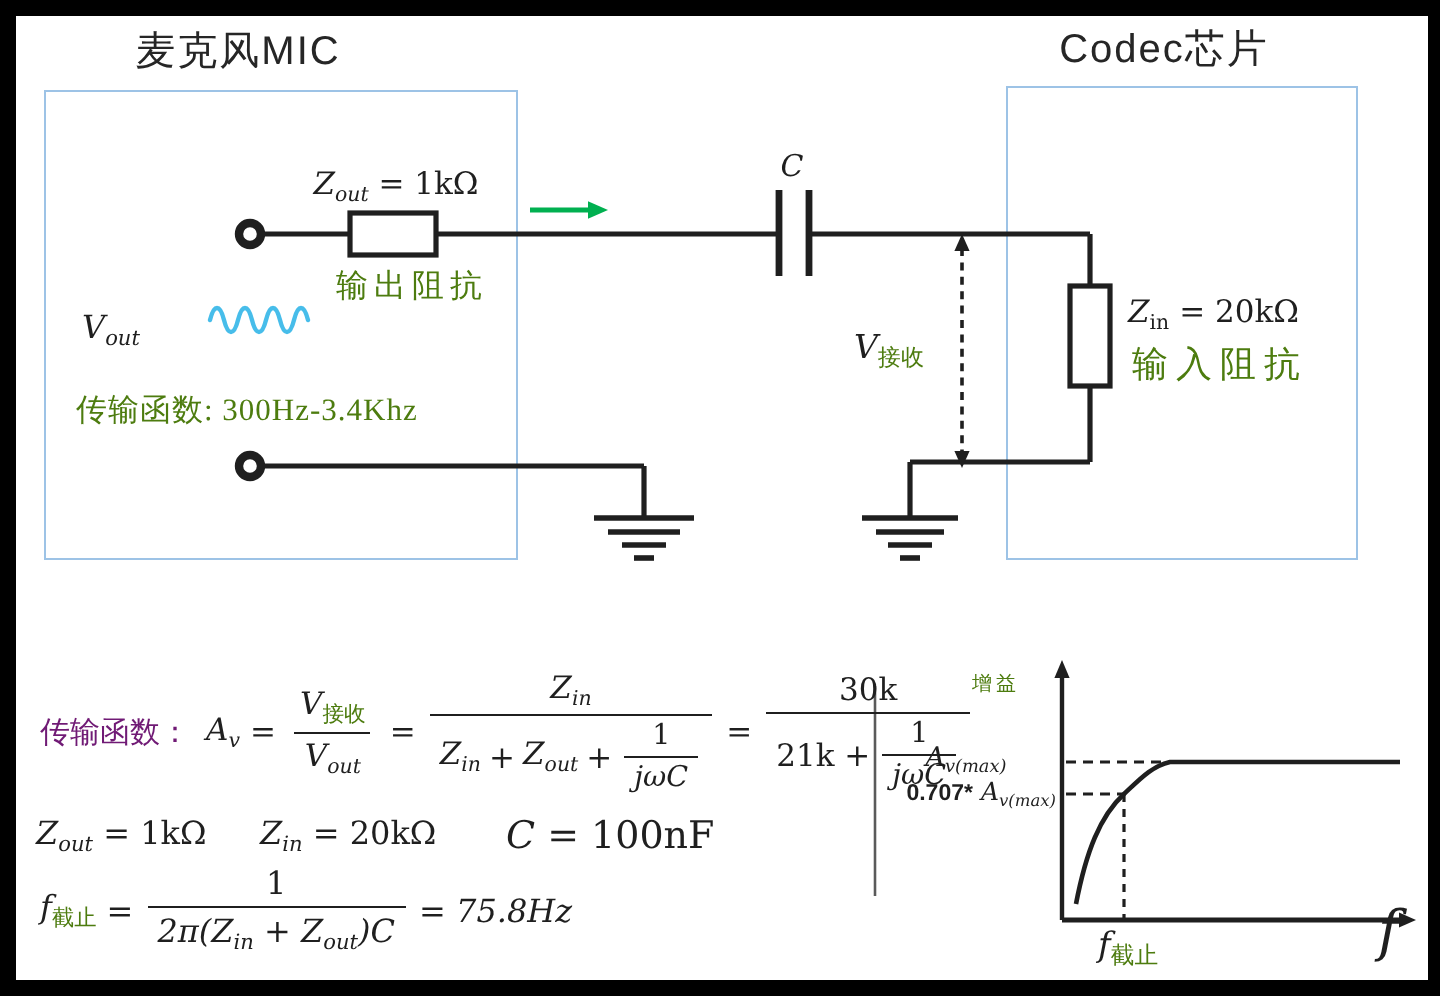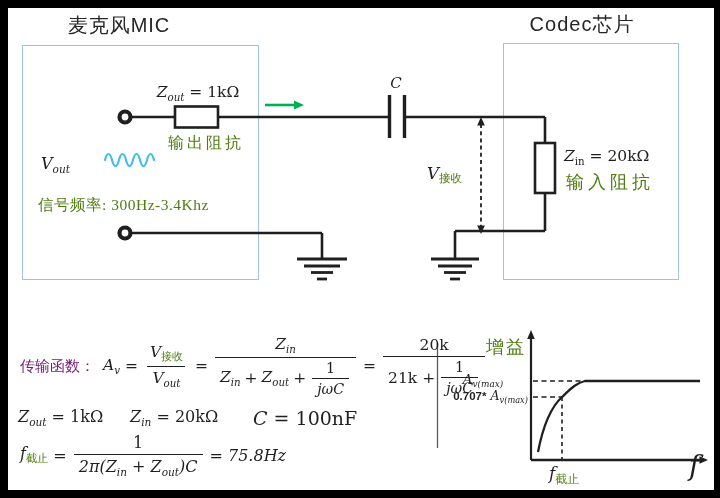--- a/index.html
+++ b/index.html
@@ -99,21 +99,21 @@
 
       <line x1="429.5" y1="335" x2="429.5" y2="440" stroke="#5a5a5a" stroke-width="1.3"></line>
     </svg>
 
     <div class="abs mi" style="left:140px; top:75px; width:100px; text-align:center; font-size:15.5px;"><span>Z</span><span class="sub">out</span><span class="mo"> = 1kΩ</span></div>
 
     <div class="abs cnserif" style="left:160px; top:125px; font-size:16px; letter-spacing:3px;">输出阻抗</div>
 
     <div class="abs mi" style="left:33px; top:146px; font-size:16px;"><span>V</span><span class="sub">out</span></div>
 
-    <div class="abs cnserif" style="left:30px; top:187px; font-size:15.5px; letter-spacing:0.5px;">信号频率: 300Hz-3.4Khz</div>
+    <div class="abs cnserif" style="left:30px; top:187px; font-size:15.5px; letter-spacing:0.5px;">传输函数: 300Hz-3.4Khz</div>
 
     <div class="abs mi" style="left:381px; top:66px; width:14px; text-align:center; font-size:15px;">C</div>
 
     <div class="abs mi" style="left:419px; top:156px; font-size:16.5px;"><span>V</span><span class="sub-cn cnserif">接收</span></div>
 
     <div class="abs mi" style="left:556px; top:139px; font-size:15.5px;"><span>Z</span><span class="sub" style="font-style:normal;">in</span><span class="mo"> = 20kΩ</span></div>
 
     <div class="abs cnserif" style="left:558px; top:162px; font-size:18px; letter-spacing:4px;">输入阻抗</div>
 
     <div class="abs mline" style="left:12px; top:326px; height:64px;">
@@ -141,21 +141,21 @@
           <span class="tok mo">+</span>
           <span class="frac small">
             <span class="num mo">1</span>
             <span class="den mi">jωC</span>
           </span>
         </span>
           </span>
       </span>
       <span class="tok mo gap6">=</span>
       <span class="frac">
-        <span class="num mo">20k</span>
+        <span class="num mo">30k</span>
         <span class="den">
             <span class="row">
           <span class="tok mo">21k +</span>
           <span class="frac small">
             <span class="num mo">1</span>
             <span class="den mi">jωC</span>
           </span>
         </span>
           </span>
       </span>
@@ -170,20 +170,20 @@
       <span class="tok mo gap6">=</span>
       <span class="frac">
         <span class="num mo">1</span>
         <span class="den">
             <span class="tok mi"><span>2π(Z</span><span class="sub">in</span><span> + Z</span><span class="sub">out</span><span>)C</span></span>
           </span>
       </span>
       <span class="tok mi gap6">= 75.8Hz</span>
     </div>
 
-    <div class="abs cnserif" style="left:478px; top:327px; font-size:18px; letter-spacing:2px;">增益</div>
+    <div class="abs cnserif" style="left:478px; top:327px; font-size:10px; letter-spacing:2px;">增益</div>
     <div class="abs mi" style="left:430px; top:363px; width:90px; text-align:center; font-size:13.5px;"><span>A</span><span class="sub">v(max)</span></div>
     <div class="abs" style="left:425px; top:380px; width:95px; text-align:right; font-size:12.5px;"><span style="font-family:'Liberation Sans',sans-serif; font-weight:bold; font-size:11.5px;">0.707*</span><span class="mi"> <span>A</span><span class="sub">v(max)</span></span></div>
     <div class="abs mi" style="left:541px; top:455px; font-size:17px;"><span>f</span><span class="sub-cn cnserif">截止</span></div>
     <div class="abs mi" style="left:681px; top:441px; font-size:28px;">f</div>
 
   </div>
 </div>
 
 </body></html>

